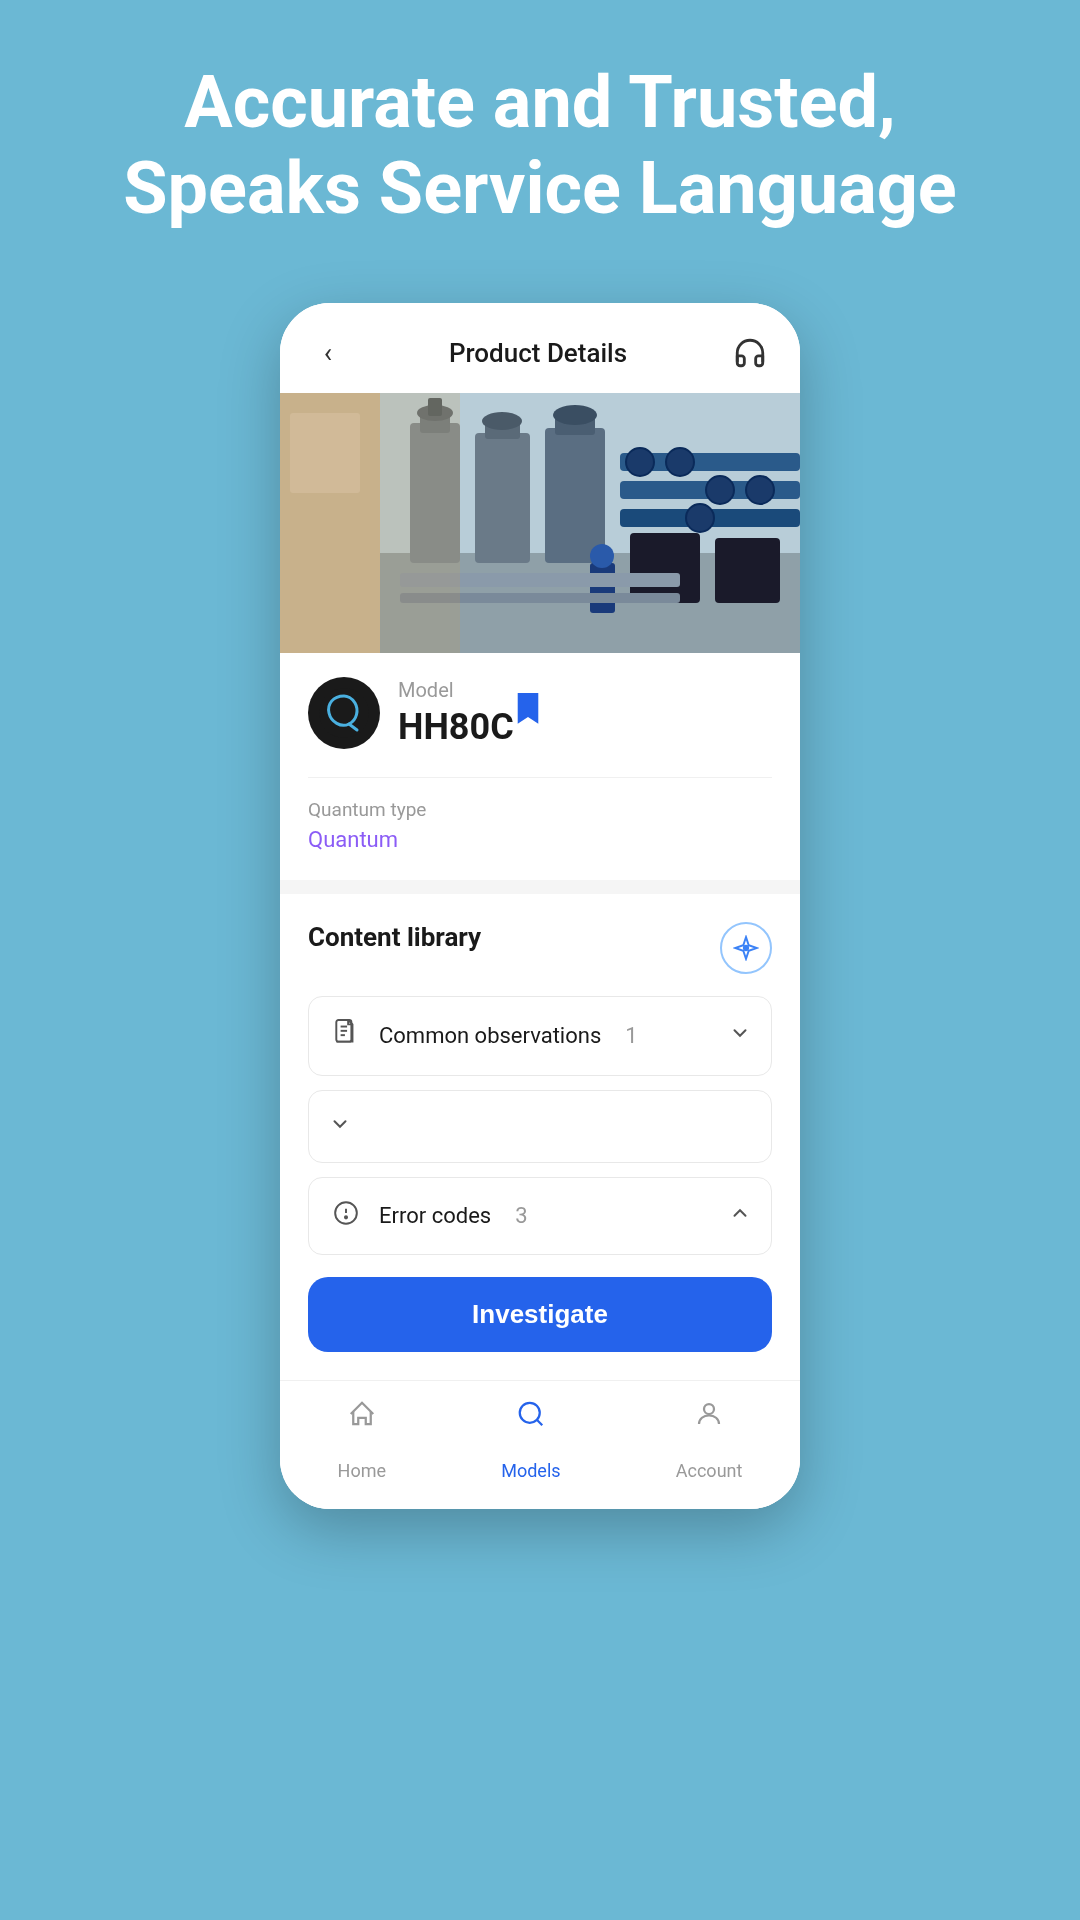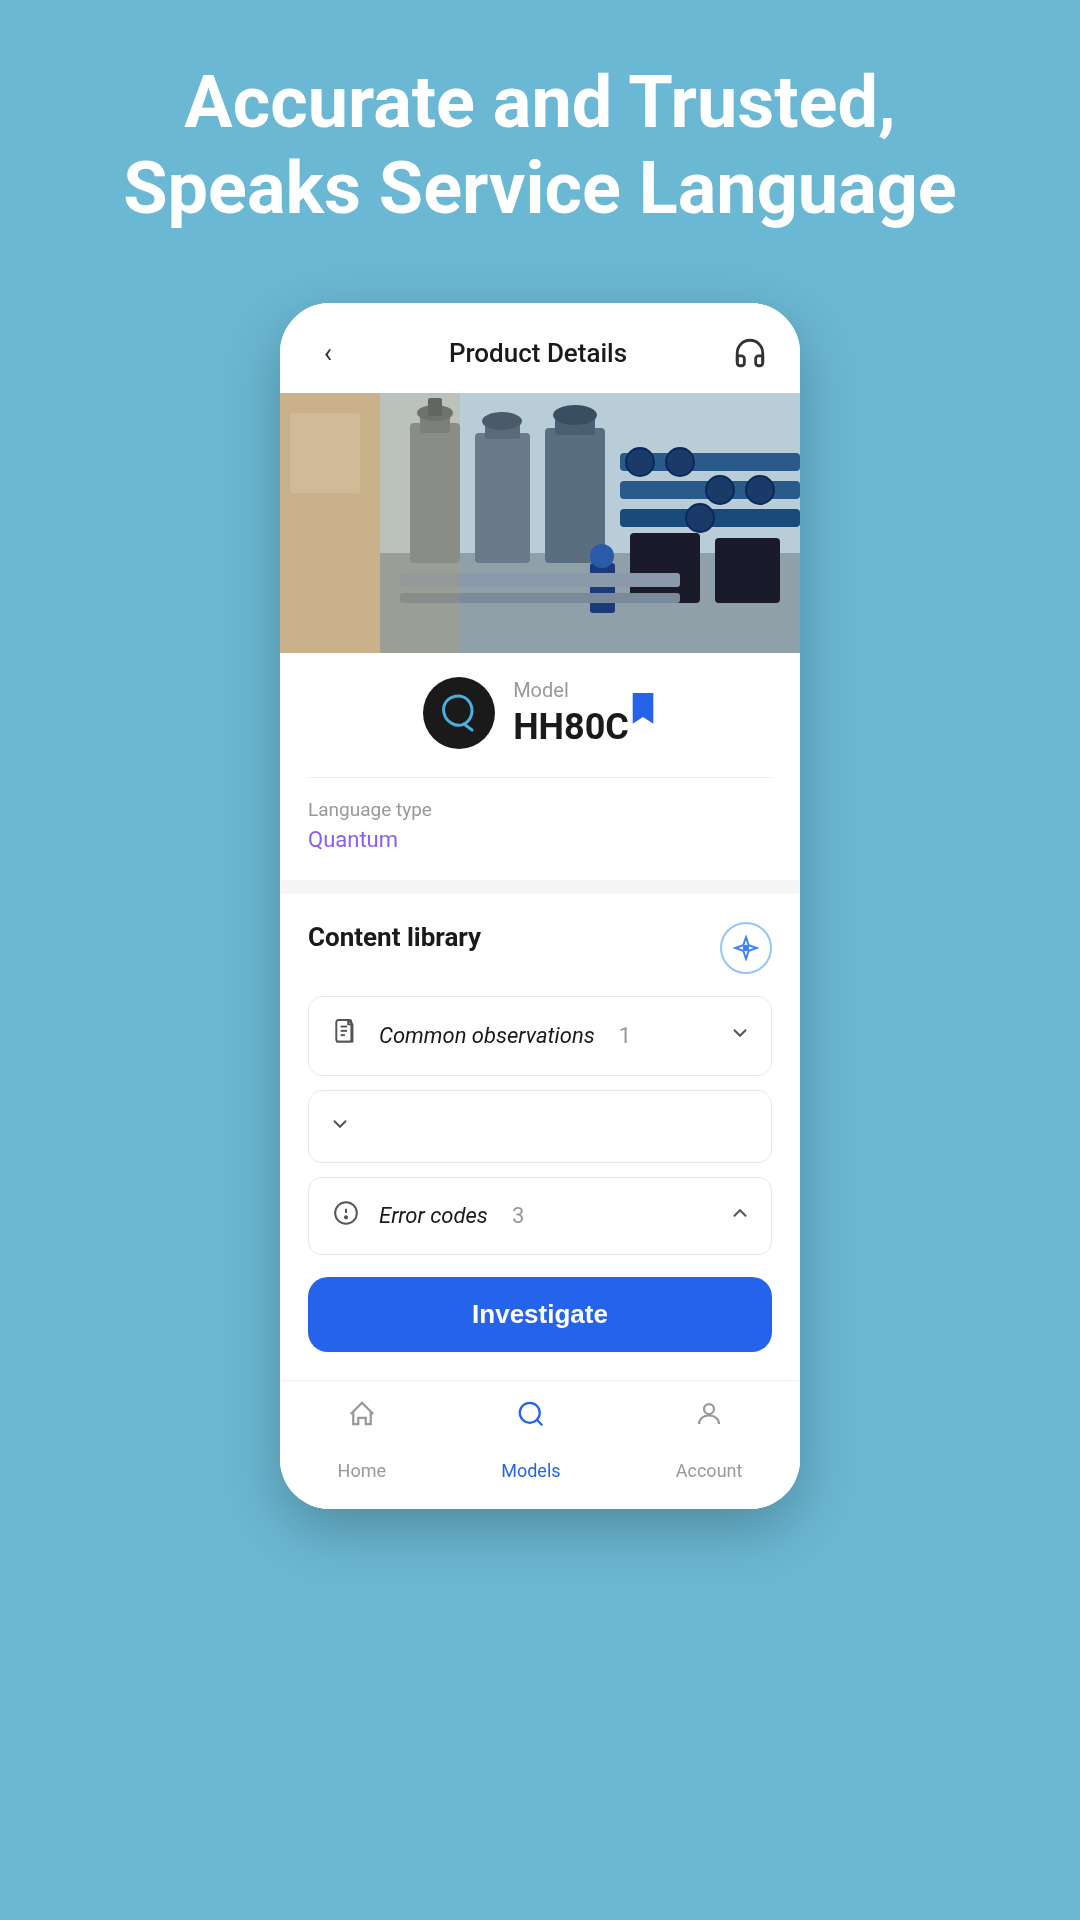--- a/index.html
+++ b/index.html
@@ -106,21 +106,21 @@
 
     
     .product-info {
       background: white;
       padding: 24px 28px 28px;
     }
 
     .product-model-row {
       display: flex;
       align-items: center;
-      justify-content: center;
+      justify-content: flex-start;
       margin-bottom: 28px;
     }
 
     .product-logo-name {
       display: flex;
       align-items: center;
       gap: 18px;
     }
 
     .product-logo {
@@ -228,21 +228,20 @@
     .accordion-icon {
       color: #555;
       font-size: 26px;
       width: 34px;
       text-align: center;
     }
 
     .accordion-label {
       font-size: 22px;
       color: #1a1a1a;
-      font-style: italic;
     }
 
     .accordion-count {
       font-size: 22px;
       color: #999;
       margin-left: 8px;
     }
 
     .accordion-chevron {
       color: #555;
@@ -383,21 +382,21 @@
         </div>
         <div class="bookmark-icon">
           <svg width="28" height="32" viewBox="0 0 24 28" fill="#2563eb">
             <path d="M3 0 L21 0 L21 27 L12 21 L3 27 Z"></path>
           </svg>
         </div>
       </div>
 
       <div class="product-details-grid">
         <div class="detail-item">
-          <div class="detail-label">Language type</div>
+          <div class="detail-label">Quantum type</div>
           <div class="detail-value">Quantum</div>
         </div>
       </div>
     </div>
 
     <div class="content-library">
       <div class="library-header">
         <div class="library-title">Content library</div>
         <div class="ai-icon-btn">
           <svg width="26" height="26" viewBox="0 0 24 24" fill="none" stroke="#3b82f6" stroke-width="1.8">

